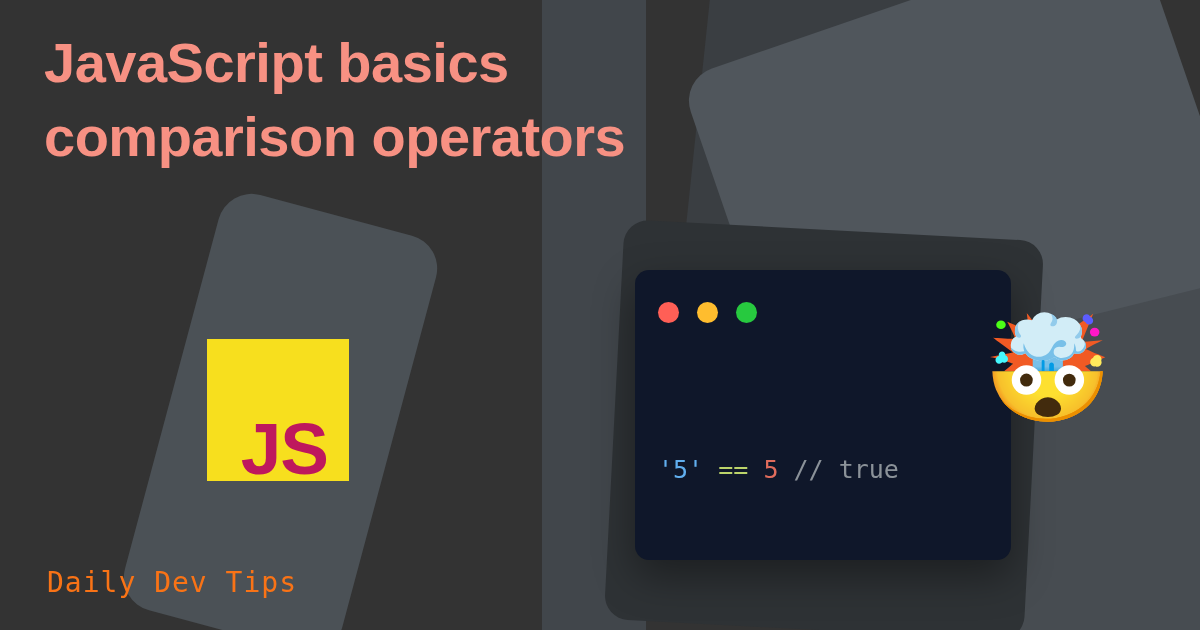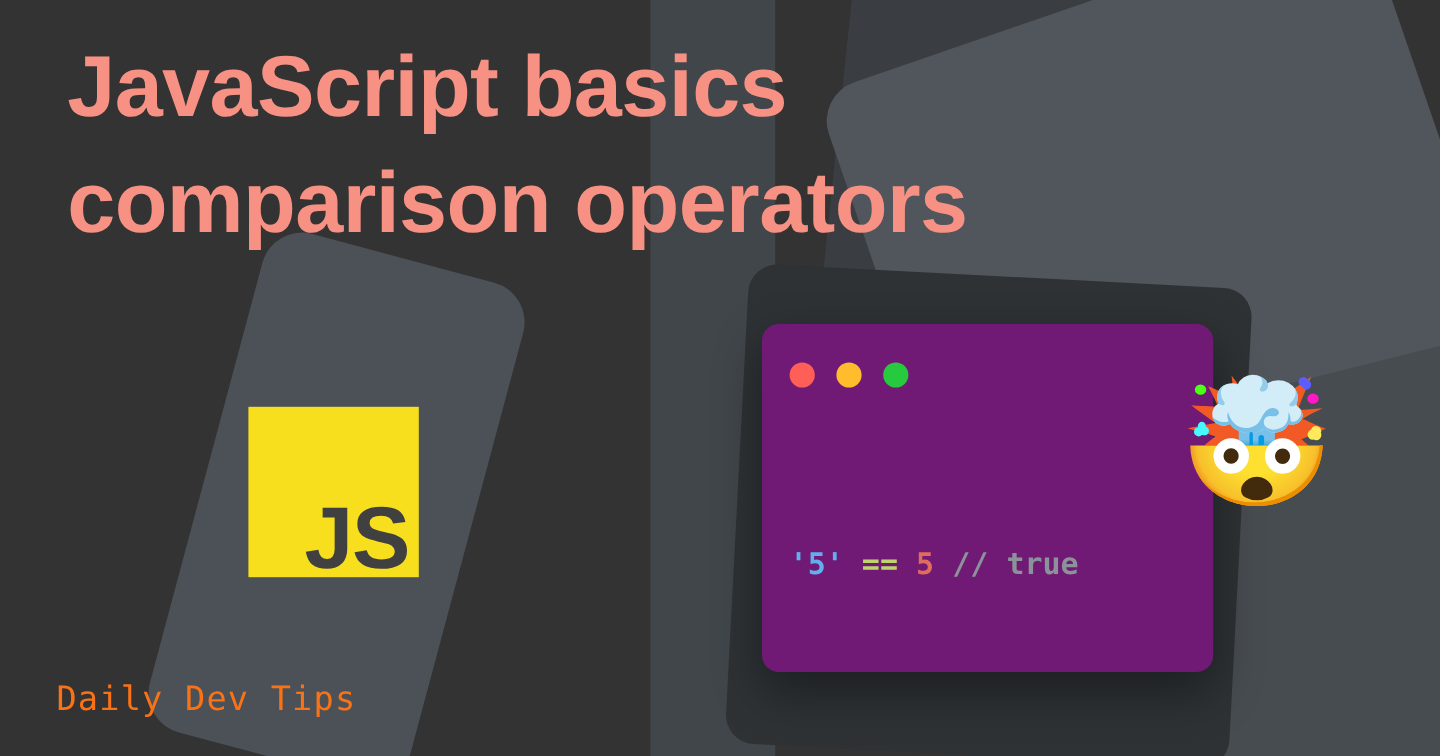--- a/index.html
+++ b/index.html
@@ -94,65 +94,64 @@
     width: 420px;
     height: 400px;
     background: #2e3235;
     transform: rotate(3deg);
     border-radius: 24px;
   }
 
   
   #title {
     position: absolute;
-    left: 56px;
+    left: 44px;
     top: 26px;
     width: 1100px;
     color: #f79183;
     font-family: "Liberation Sans", sans-serif;
     font-weight: 700;
-    font-size: 72px;
+    font-size: 56px;
     line-height: 1.33;
     letter-spacing: -0.5px;
     white-space: pre-line;
   }
 
   
   #js-logo {
     position: absolute;
     left: 207px;
     top: 339px;
     width: 142px;
     height: 142px;
     background: #f7df1e;
   }
   #js-logo .js-text {
     position: absolute;
-    right: 8px;
+    right: 21px;
     bottom: -4px;
-    color: #404040;
+    color: #be185d;
     font-family: "Liberation Sans", sans-serif;
     font-weight: 700;
     font-size: 73px;
     line-height: 1;
     letter-spacing: -1px;
   }
 
   
   #terminal {
     position: absolute;
     left: 635px;
     top: 270px;
     width: 376px;
     height: 290px;
-    background: #701a75;
+    background: #0f172a;
     border-radius: 14px;
     box-shadow: 0 16px 40px rgba(0,0,0,0.38);
     overflow: hidden;
-    font-weight: bold;
   }
 
   #dots {
     position: absolute;
     left: 23px;
     top: 32px;
     display: flex;
     gap: 18px;
   }
   .dot {

